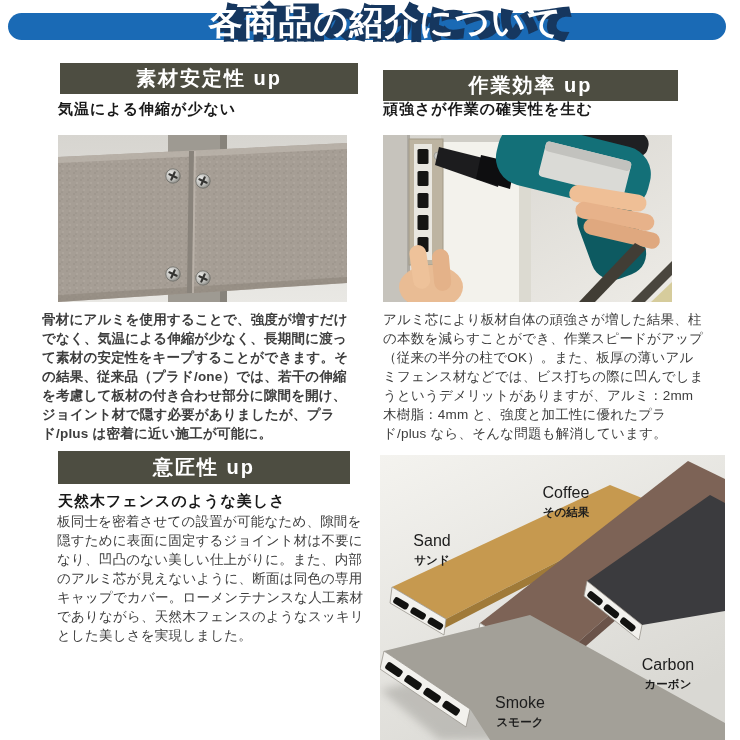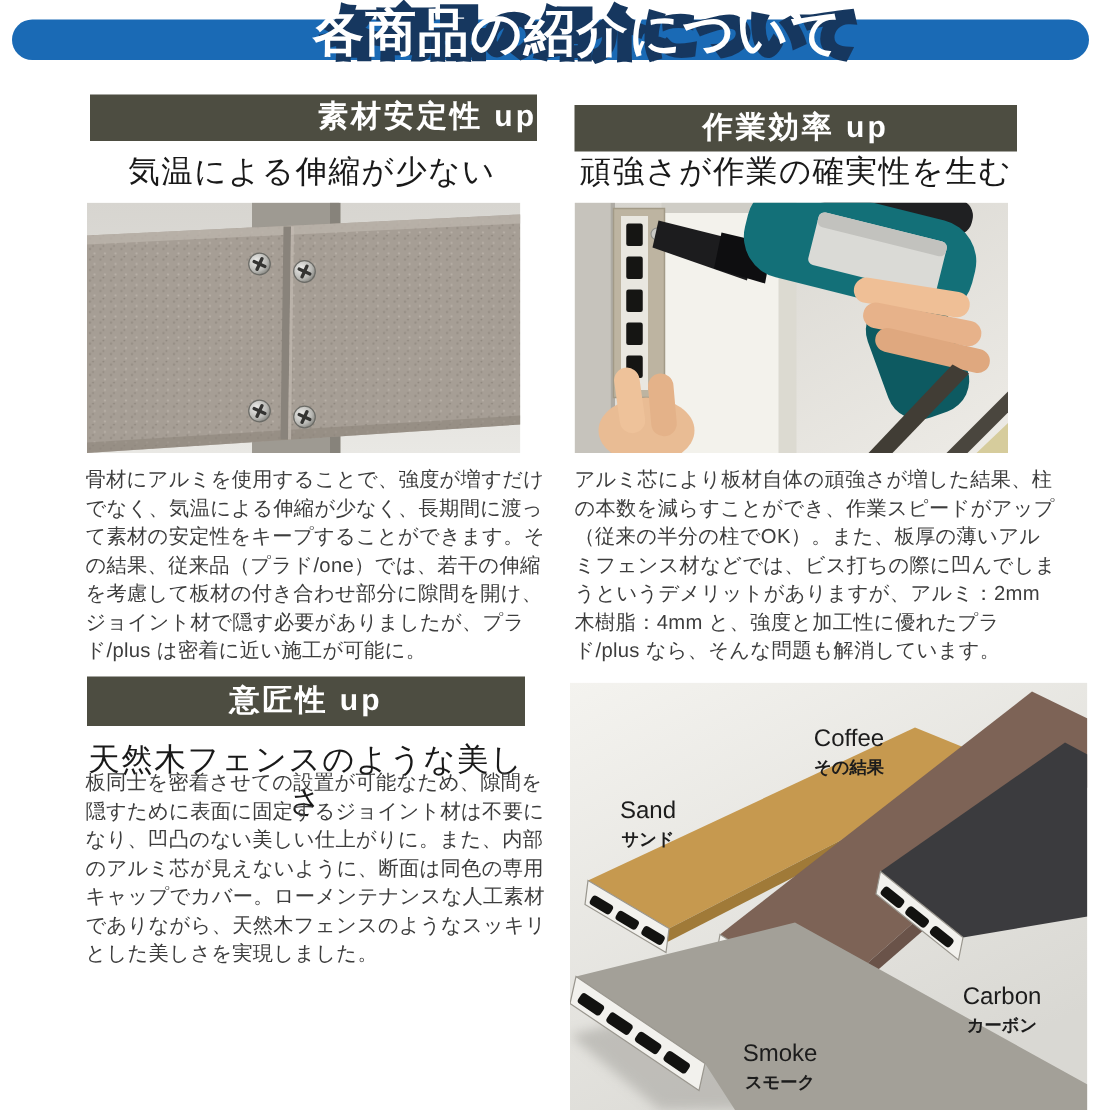--- a/index.html
+++ b/index.html
@@ -16,31 +16,31 @@
   .title-wrap .stroke{position:absolute;left:52px;right:0;top:0;
               -webkit-text-stroke:6px #16375f;color:#16375f;}
   .title-wrap .fill{position:relative;color:#ffffff;}
   .disclaimer{position:absolute;right:1px;top:41px;margin:0;
               color:#d4101f;font-size:12.5px;font-weight:bold;letter-spacing:0;}
 
   
   .badge{position:absolute;height:31px;background:#4d4d41;color:#fff;
          font-size:20px;font-weight:bold;text-align:center;line-height:31px;
          letter-spacing:2px;}
-  .b-stab{left:60px;top:63px;width:298px;text-align:right;}
+  .b-stab{left:60px;top:63px;width:298px;}
   .b-eff {left:383px;top:70px;width:295px;}
   .b-des {left:58px;top:451px;width:292px;height:33px;line-height:33px;}
-  .heading{position:absolute;margin:0;color:#191919;font-size:21px;
-           font-weight:normal;text-align:center;letter-spacing:1px;}
+  .heading{position:absolute;margin:0;color:#191919;font-size:15px;
+           font-weight:bold;text-align:left;letter-spacing:1px;}
   .h-stab{left:58px;top:100px;width:300px;}
   .h-eff {left:383px;top:100px;width:295px;}
   .h-des {left:58px;top:492px;width:292px;}
   .body-text{position:absolute;margin:0;color:#3d3d3d;font-size:13.5px;
              line-height:19px;text-align:left;letter-spacing:0.2px;}
-  .t-stab{left:57px;top:310px;width:316px;}
+  .t-stab{left:42px;top:310px;width:316px;font-weight:bold;}
   .t-eff {left:383px;top:310px;width:324px;}
   .t-des {left:57px;top:512px;width:316px;}
 
   
   .photo{position:absolute;overflow:hidden;}
   .p-joint{left:58px;top:135px;width:289px;height:167px;}
   .p-drill{left:383px;top:135px;width:289px;height:167px;}
   .p-planks{left:380px;top:455px;width:345px;height:285px;}
   .photo svg{display:block;}
 

